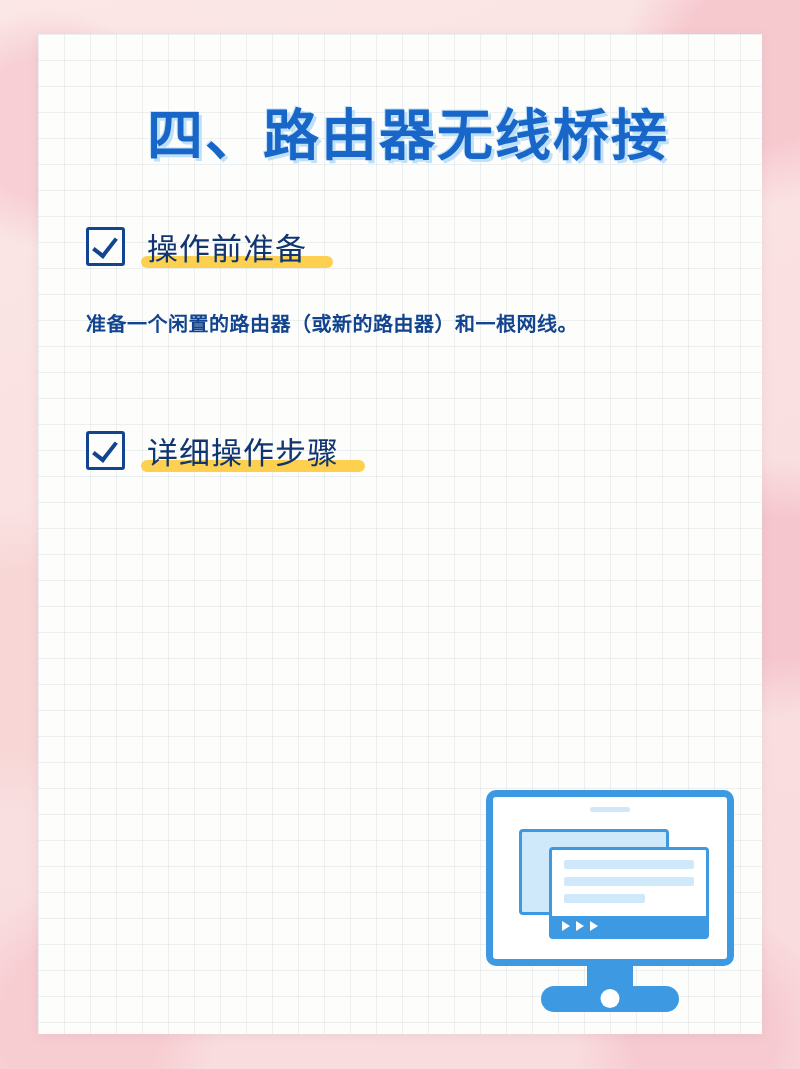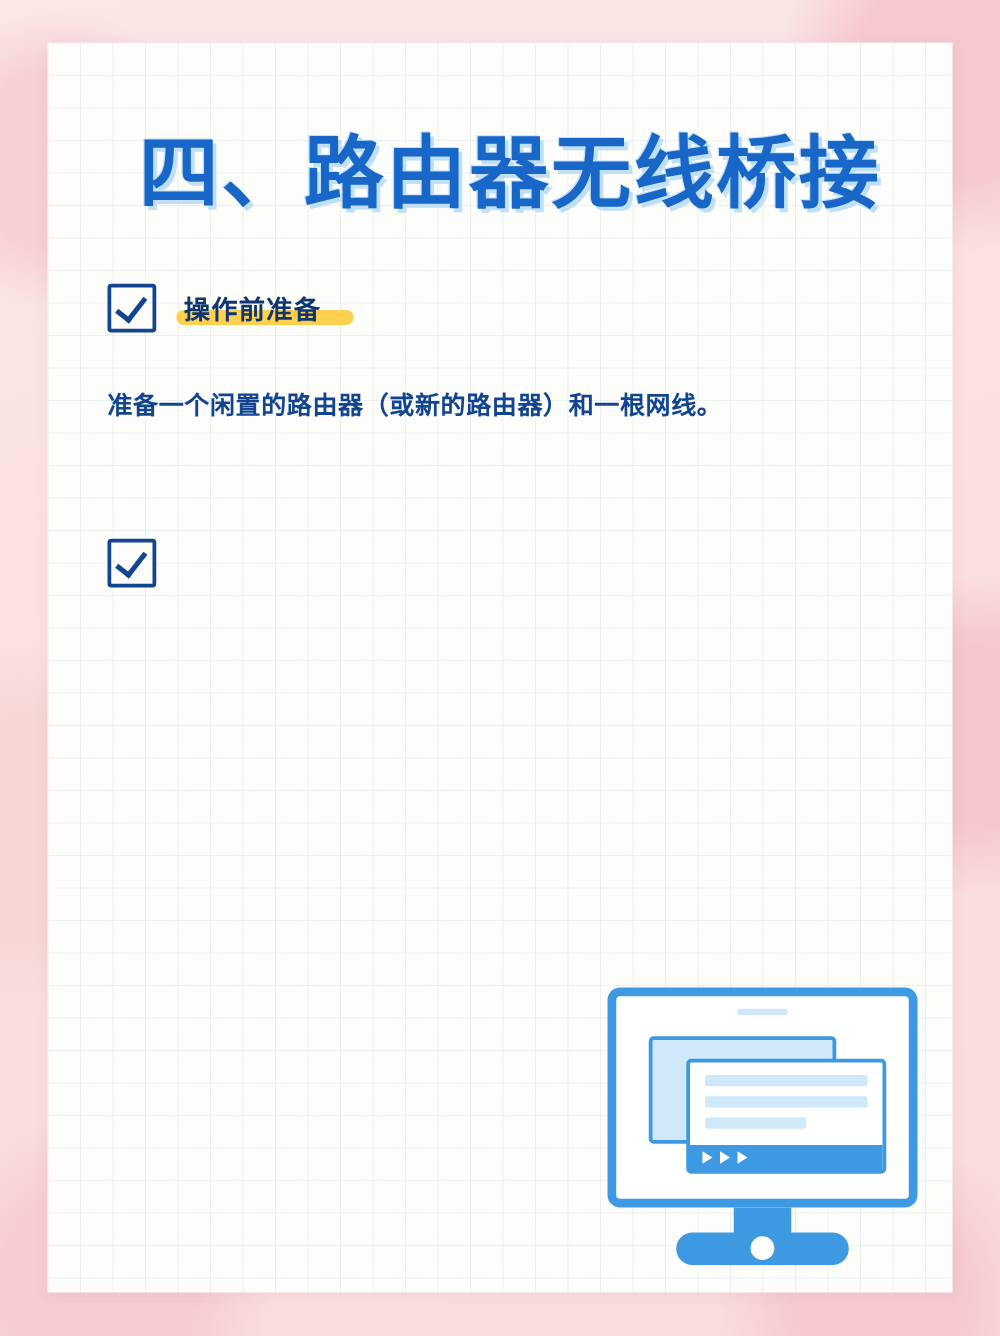--- a/index.html
+++ b/index.html
@@ -44,21 +44,21 @@
     box-shadow: 0 2px 10px rgba(150,110,115,0.10);
     overflow: hidden;
   }
 
   .title {
     position: absolute;
     left: 16px;
     right: 0;
     top: 74px;
     text-align: center;
-    font-size: 64px;
+    font-size: 56px;
     line-height: 1;
     font-weight: bold;
     letter-spacing: 2px;
     color: #1766c8;
     text-shadow:
       3px 3px 0 #bfe0f7,
       -1px -1px 0 #bfe0f7;
     font-family: "DejaVu Sans", "Liberation Sans", sans-serif;
   }
 
@@ -110,22 +110,22 @@
     right: -18px;
     bottom: 1px;
     height: 12px;
     background: #fdd14f;
     border-radius: 6px;
     z-index: 0;
   }
   .sec-title {
     position: relative;
     z-index: 1;
-    font-size: 21px;
-    font-weight: bold;
+    font-size: 31px;
+    font-weight: normal;
     color: #10356f;
     letter-spacing: 1px;
     font-family: "DejaVu Sans", "Liberation Sans", sans-serif;
   }
 
   .body-text {
     margin-top: 34px;
     font-size: 20px;
     line-height: 2.05;
     font-weight: bold;
@@ -261,20 +261,24 @@
         <div class="sec-title-hl"></div>
         <div class="sec-title">操作前准备</div>
       </div>
     </div>
     <div class="body-text">准备一个闲置的路由器（或新的路由器）和一根网线。</div>
   </div>
 
   <div class="section sec2">
     <div class="sec-head">
       <div class="check-box"></div>
+      <div class="sec-title-wrap">
+        <div class="sec-title-hl"></div>
+        <div class="sec-title">详细操作步骤</div>
+      </div>
     </div>
   </div>
 
   <div class="illus">
     <div class="monitor">
       <div class="m-notch"></div>
       <div class="win-back"></div>
       <div class="win-front">
         <div class="line l1"></div>
         <div class="line l2"></div>

